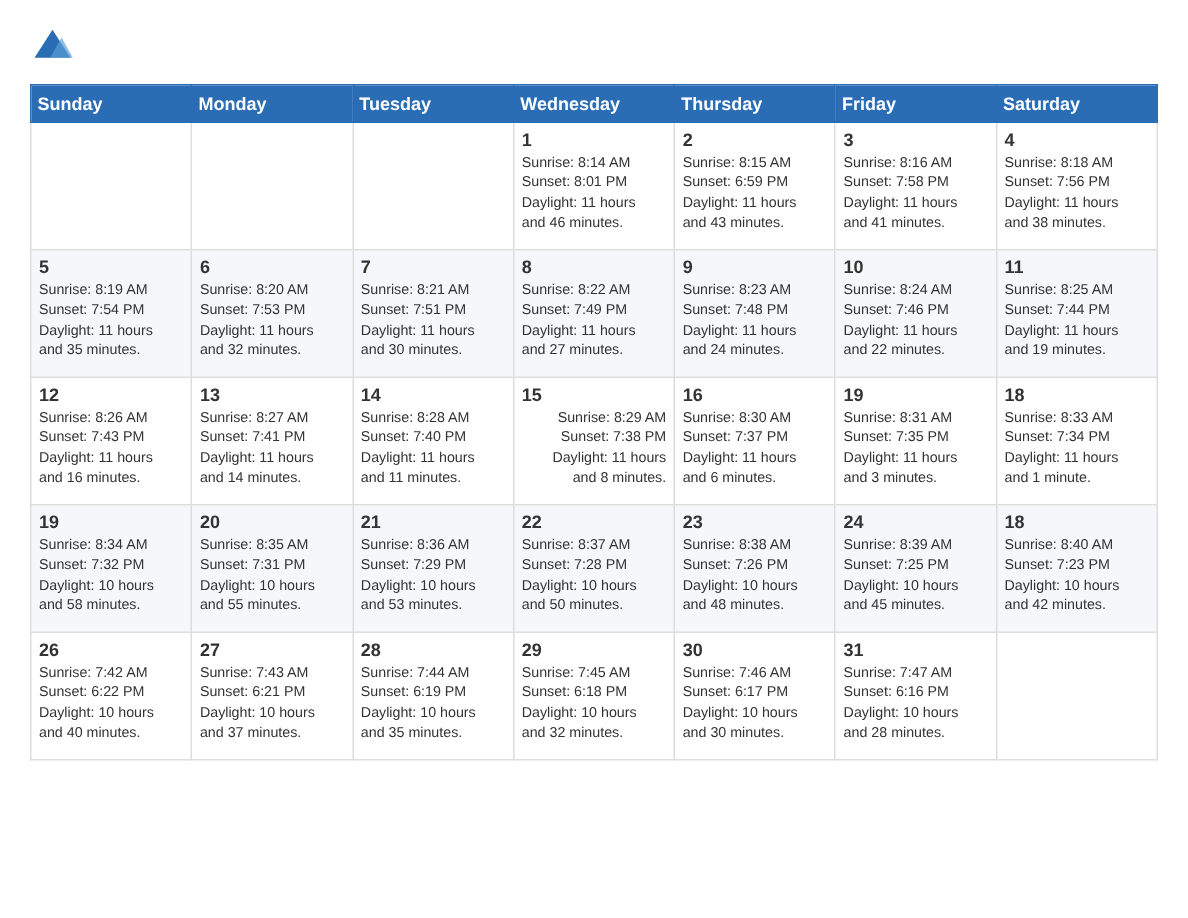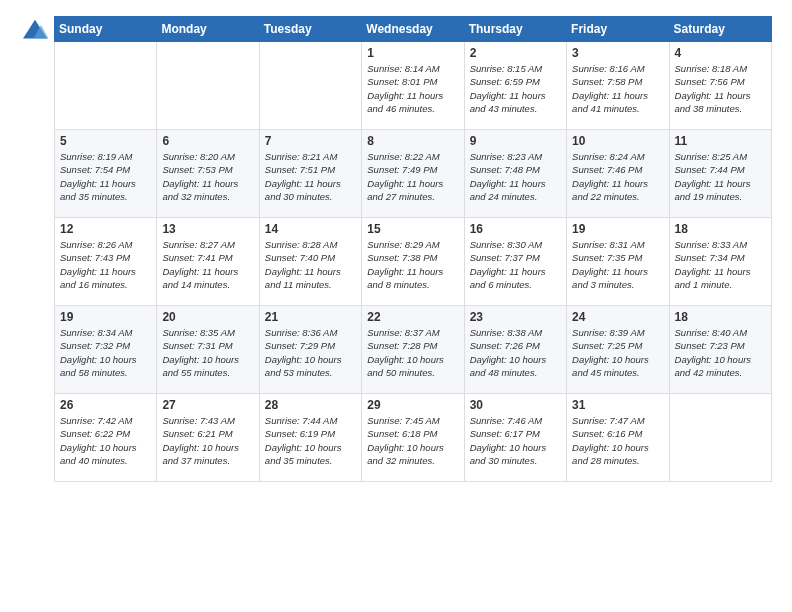--- a/index.html
+++ b/index.html
@@ -8,21 +8,21 @@
       background: #fff;
       width: 792px;
       height: 612px;
       overflow: hidden;
     }
     .page {
       width: 792px;
       height: 492px;
       padding: 16px 20px 10px 20px;
       display: flex;
-      flex-direction: row;
+      flex-direction: column;
     }
     .header {
       display: flex;
       justify-content: space-between;
       align-items: flex-start;
       margin-bottom: 10px;
     }
     .logo {
       display: flex;
       align-items: center;
@@ -91,21 +91,20 @@
     .day-num {
       font-size: 12px;
       font-weight: bold;
       display: block;
       margin-bottom: 2px;
     }
     .cell-text {
       font-size: 9.5px;
       line-height: 1.4;
       color: #333;
-      font-style: italic;
     }
     .empty-cell {
       background: #fff !important;
     }
   </style>
 </head>
 <body>
 
 <div class="page">
   <div class="header">
@@ -239,21 +238,21 @@
           </td>
           <td>
             <span class="day-num">14</span>
             <div class="cell-text" style="white-space: pre-line;">Sunrise: 8:28 AM
 Sunset: 7:40 PM
 Daylight: 11 hours
 and 11 minutes.</div>
           </td>
           <td>
             <span class="day-num">15</span>
-            <div class="cell-text" style="white-space: pre-line;">Sunrise: 8:29 AM
+            <div class="cell-text" style="white-space: pre-line; text-align: right;">Sunrise: 8:29 AM
 Sunset: 7:38 PM
 Daylight: 11 hours
 and 8 minutes.</div>
           </td>
           <td>
             <span class="day-num">16</span>
             <div class="cell-text" style="white-space: pre-line;">Sunrise: 8:30 AM
 Sunset: 7:37 PM
 Daylight: 11 hours
 and 6 minutes.</div>

